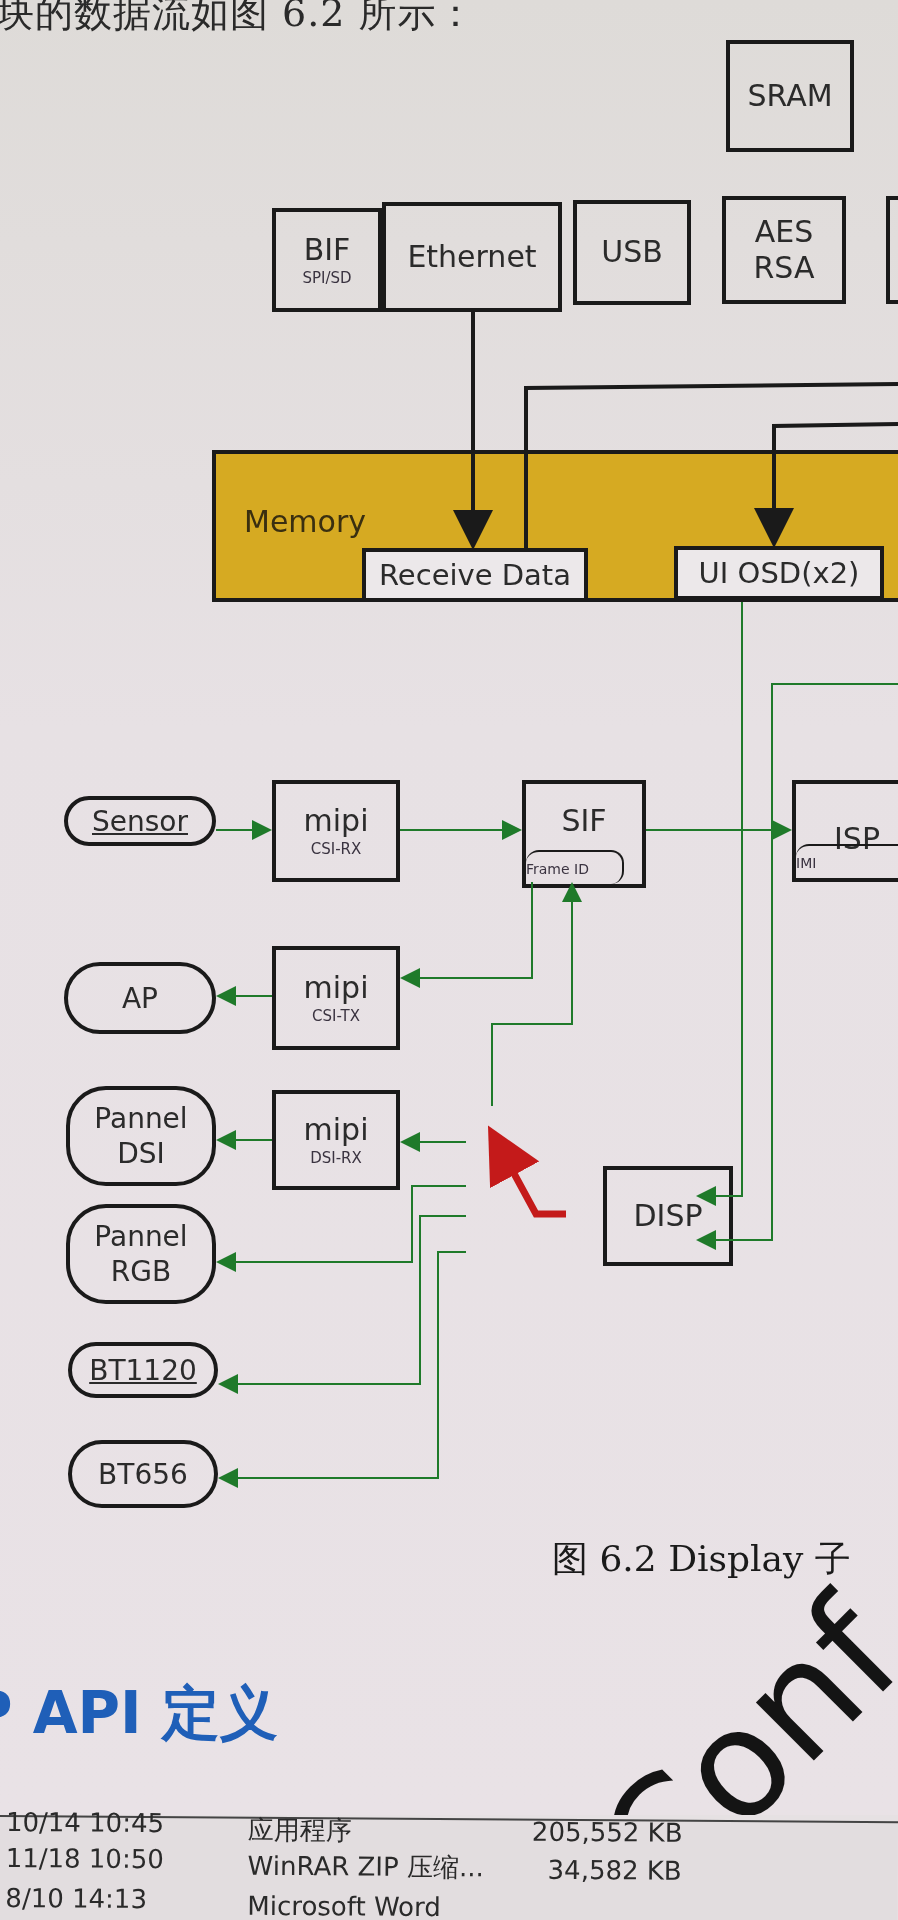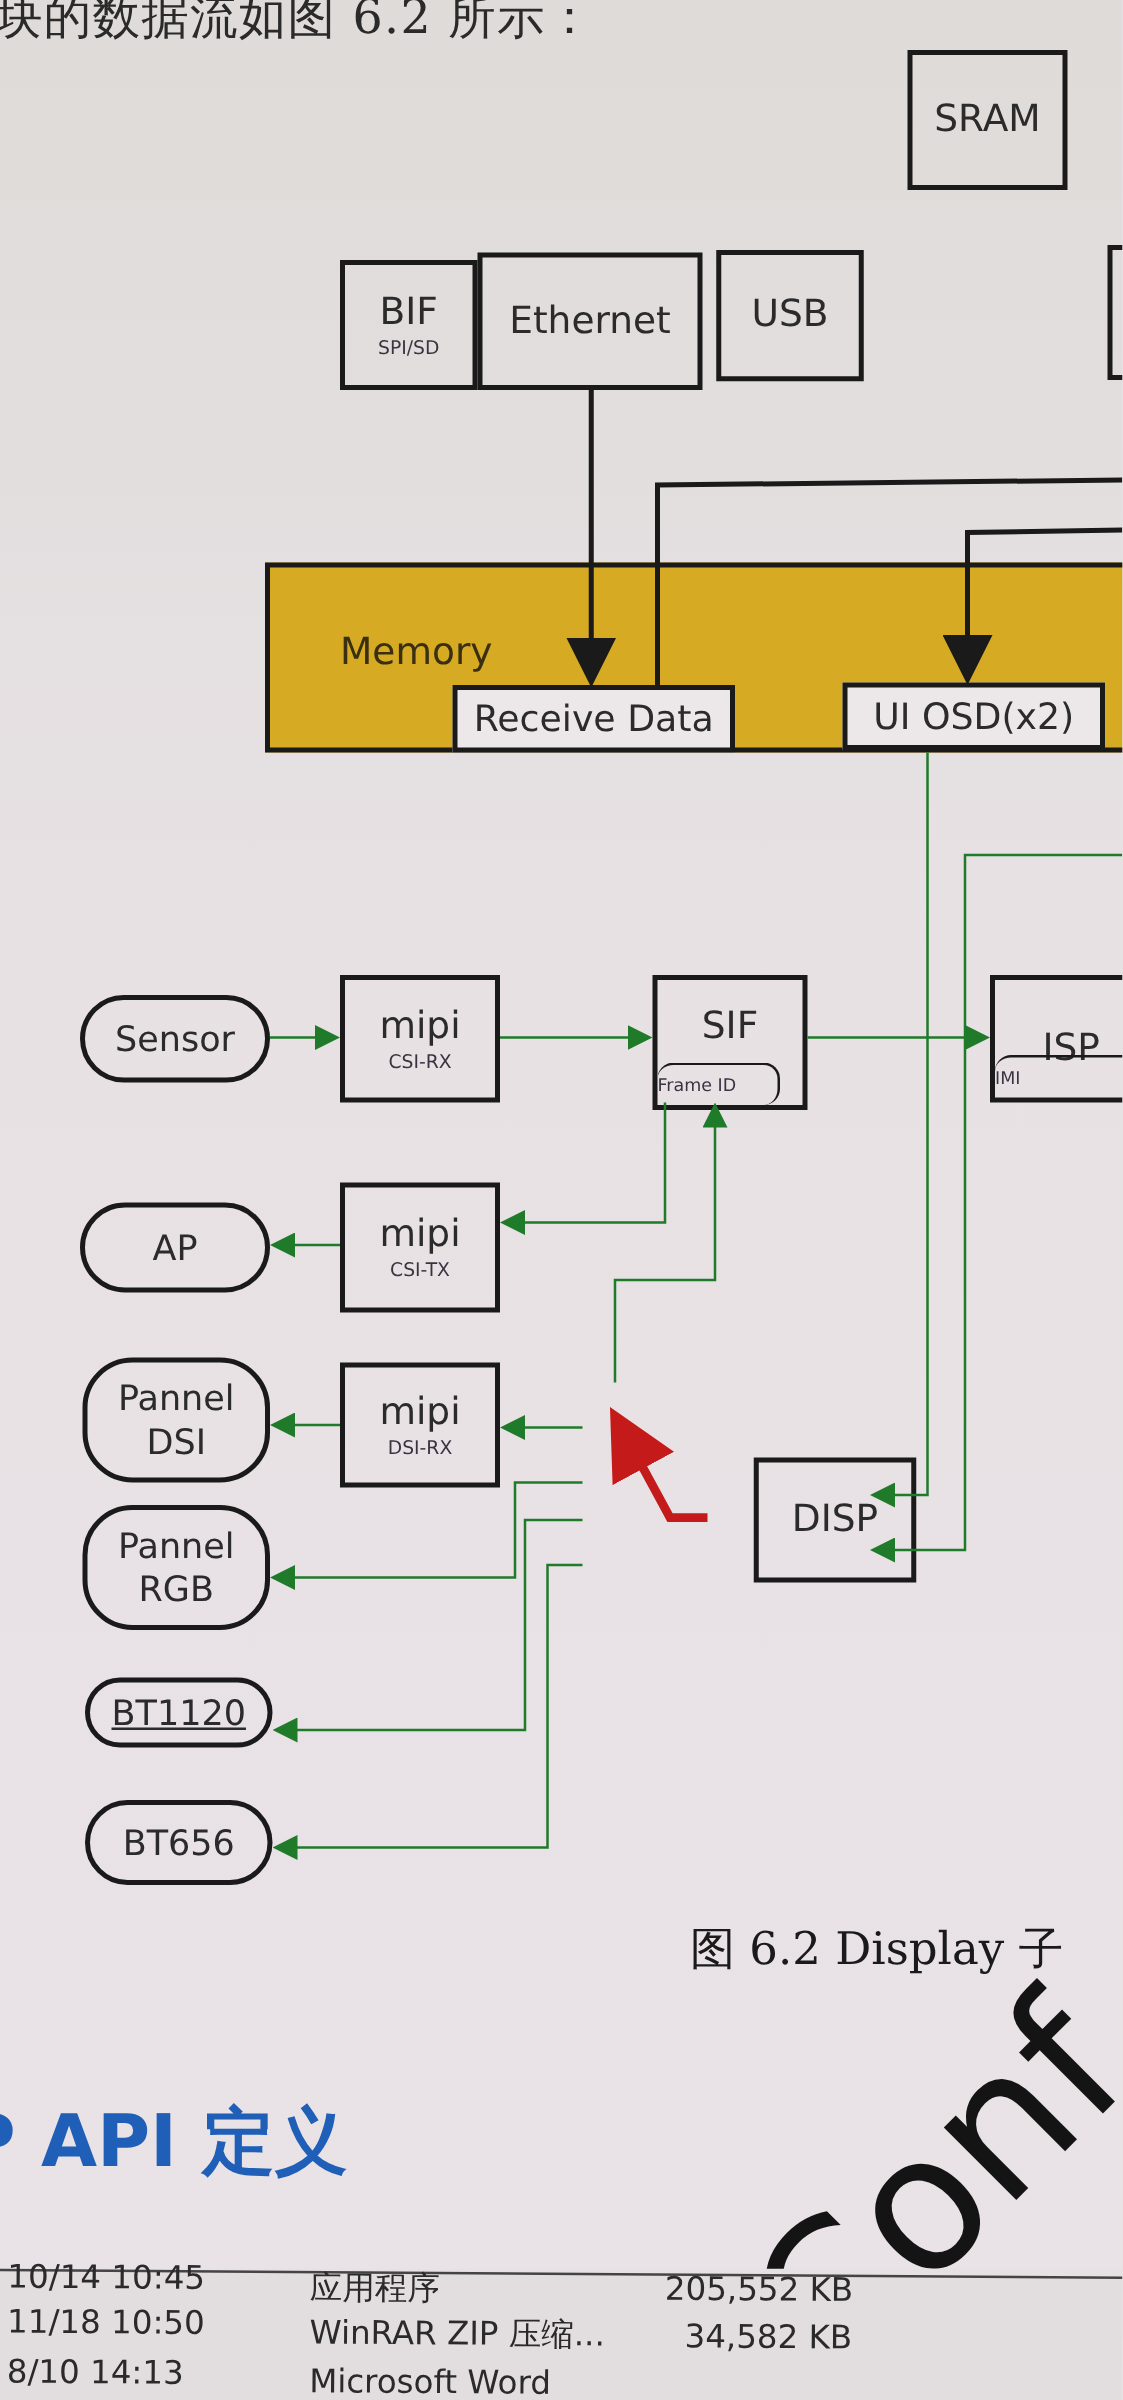--- a/index.html
+++ b/index.html
@@ -29,21 +29,21 @@
   .pill {
     position:absolute; border:4px solid #1a1a1a; border-radius:40px;
     box-sizing:border-box; display:flex; flex-direction:column;
     align-items:center; justify-content:center; color:#2b2b2b;
     font-size:28px; line-height:1.25;
   }
   .memory {
     position:absolute; left:212px; top:450px; width:700px; height:152px;
     background:#d6aa22; border:4px solid #1a1a1a; box-sizing:border-box;
   }
-  .mem-label { position:absolute; left:28px; top:50px; font-size:30px; color:#3a2f10;margin-left:28px; }
+  .mem-label { position:absolute; left:28px; top:50px; font-size:30px; color:#3a2f10; }
   .subbox {
     position:absolute; background:#ece8ea; border:4px solid #1a1a1a; box-sizing:border-box;
     font-size:29px; color:#2b2b2b; display:flex; align-items:center; justify-content:center;
   }
   .inner-label {
     position:absolute; left:0; bottom:0; border-top:2px solid #1a1a1a; border-right:2px solid #1a1a1a;
     font-size:14px; color:#3a3340; box-sizing:border-box;border-radius:13px;
   }
   svg.wires { position:absolute; left:0; top:0; }
   .caption {
@@ -78,33 +78,37 @@
   <div class="box" style="left:272px;top:208px;width:110px;height:104px;">
     <span class="main">BIF</span>
     <span class="sub">SPI/SD</span>
   </div>
   <div class="box" style="left:382px;top:202px;width:180px;height:110px;">
     <span class="main">Ethernet</span>
   </div>
   <div class="box" style="left:573px;top:200px;width:118px;height:105px;">
     <span class="main">USB</span>
   </div>
+  <div class="box two" style="left:722px;top:196px;width:124px;height:108px;">
+    <span class="main">AES</span>
+    <span class="main">RSA</span>
+  </div>
   <div class="box" style="left:886px;top:196px;width:40px;height:108px;"></div>
 
   <div class="memory">
     <span class="mem-label">Memory</span>
   </div>
   <div class="subbox" style="left:362px;top:548px;width:226px;height:54px;">
     <span>Receive Data</span>
   </div>
   <div class="subbox" style="left:674px;top:546px;width:210px;height:54px;">
     <span>UI OSD(x2)</span>
   </div>
 
-  <div class="pill" style="left:64px;top:796px;width:152px;height:70px;">
+  <div class="pill" style="left:64px;top:796px;width:152px;height:50px;text-decoration:underline;">
     <span>Sensor</span>
   </div>
   <div class="pill" style="left:64px;top:962px;width:152px;height:72px;">
     <span>AP</span>
   </div>
   <div class="pill" style="left:66px;top:1086px;width:150px;height:100px;">
     <span>Pannel</span>
     <span>DSI</span>
   </div>
   <div class="pill" style="left:66px;top:1204px;width:150px;height:100px;">

